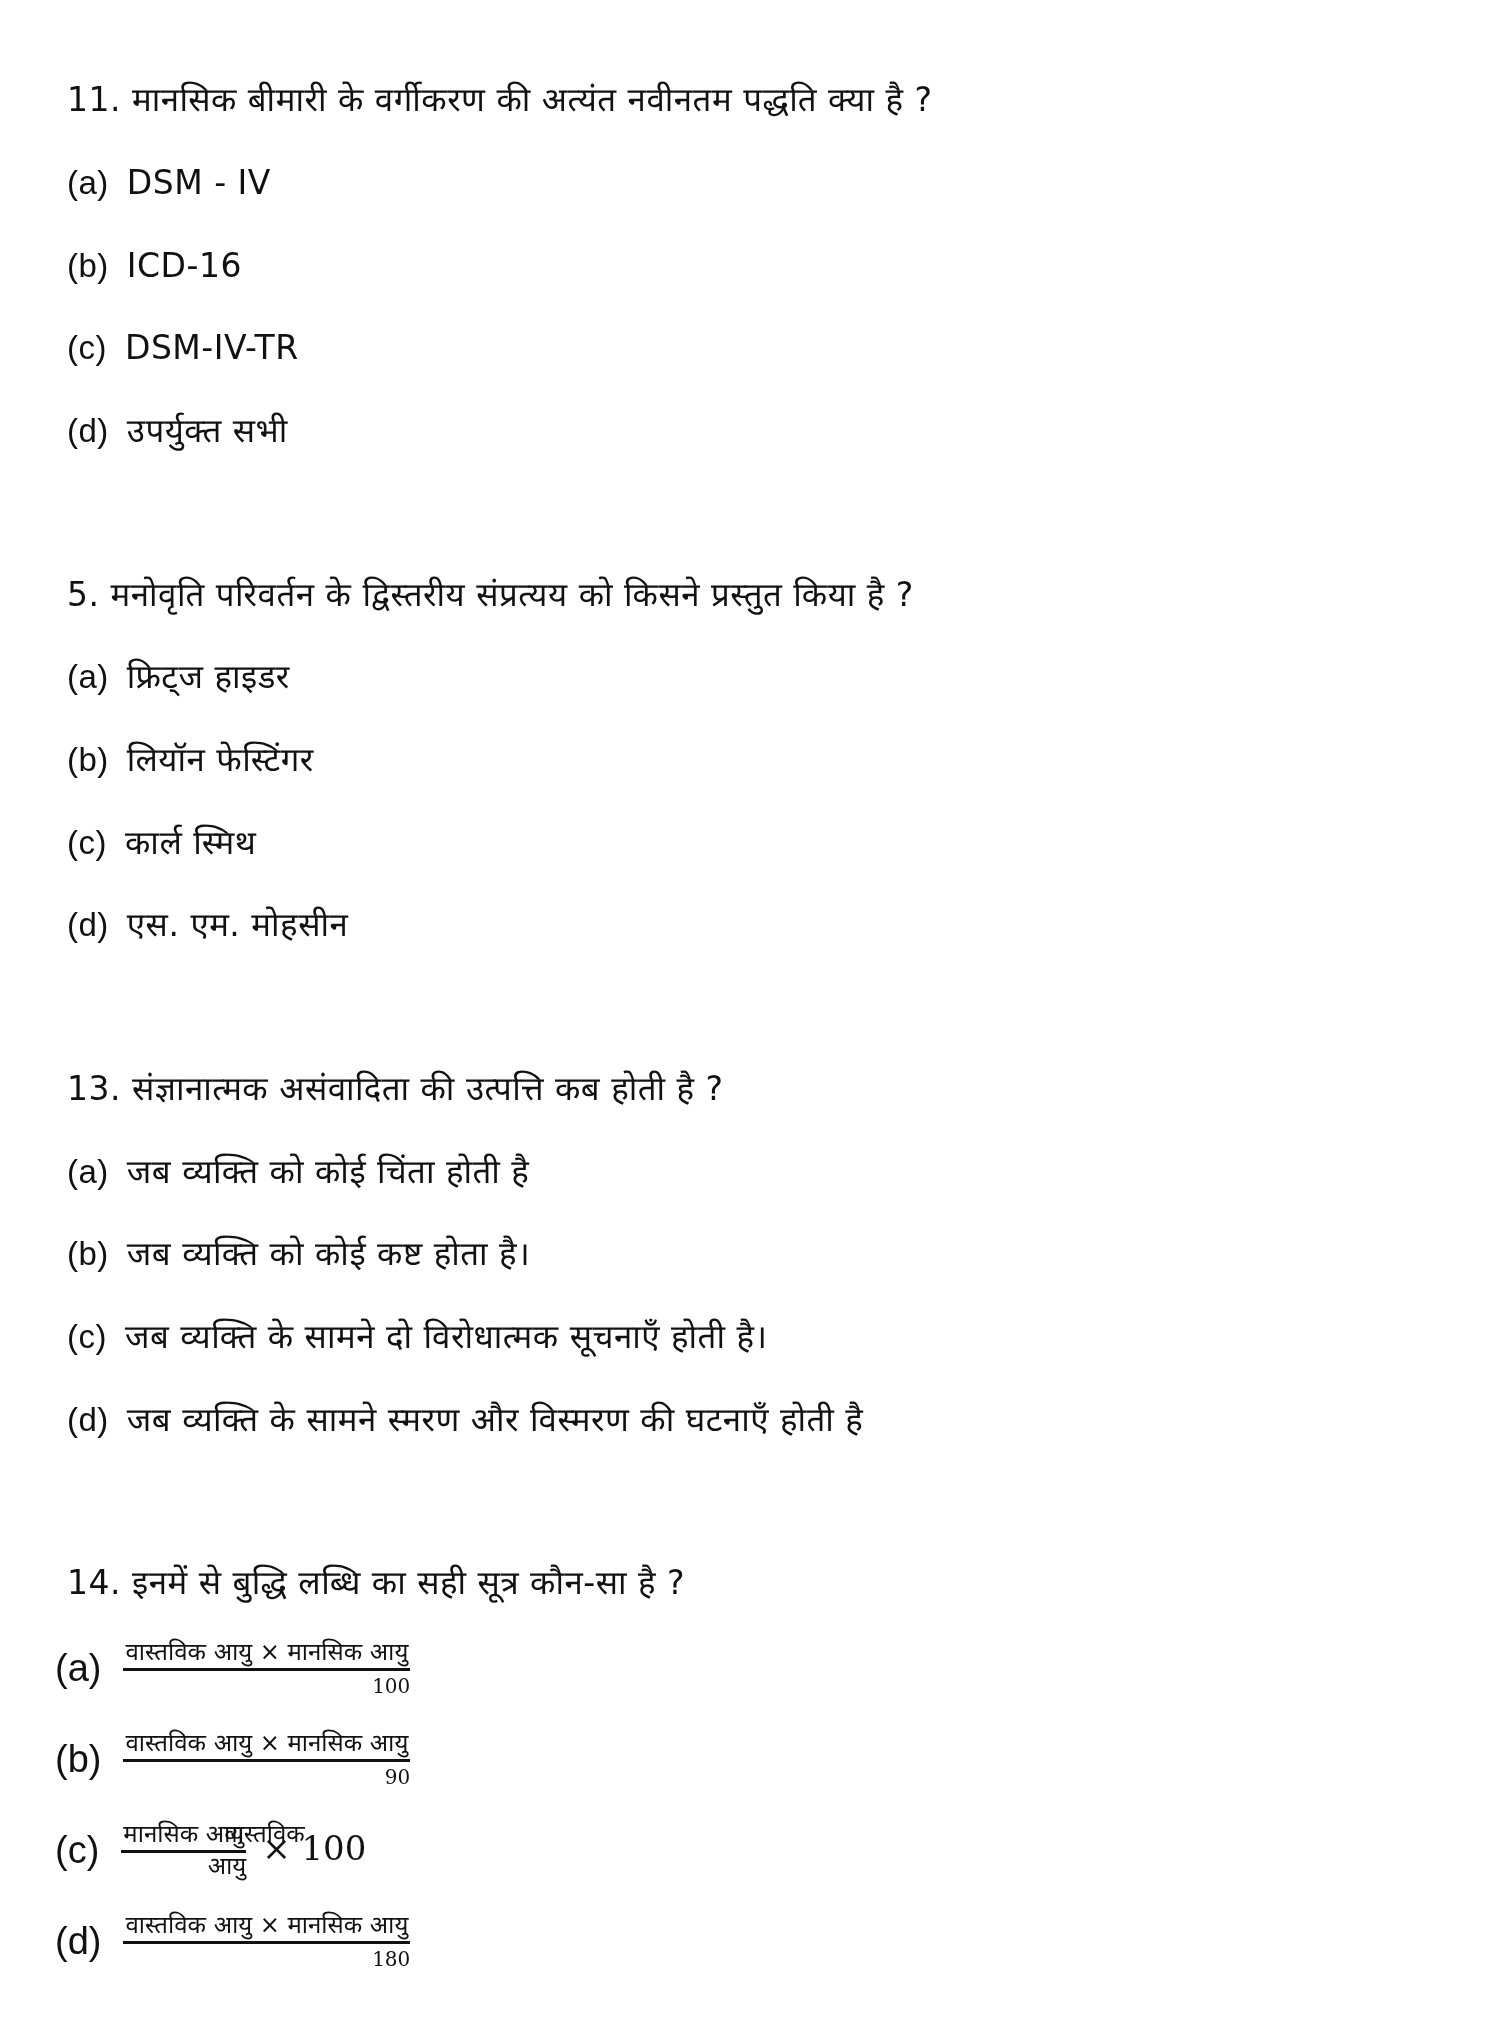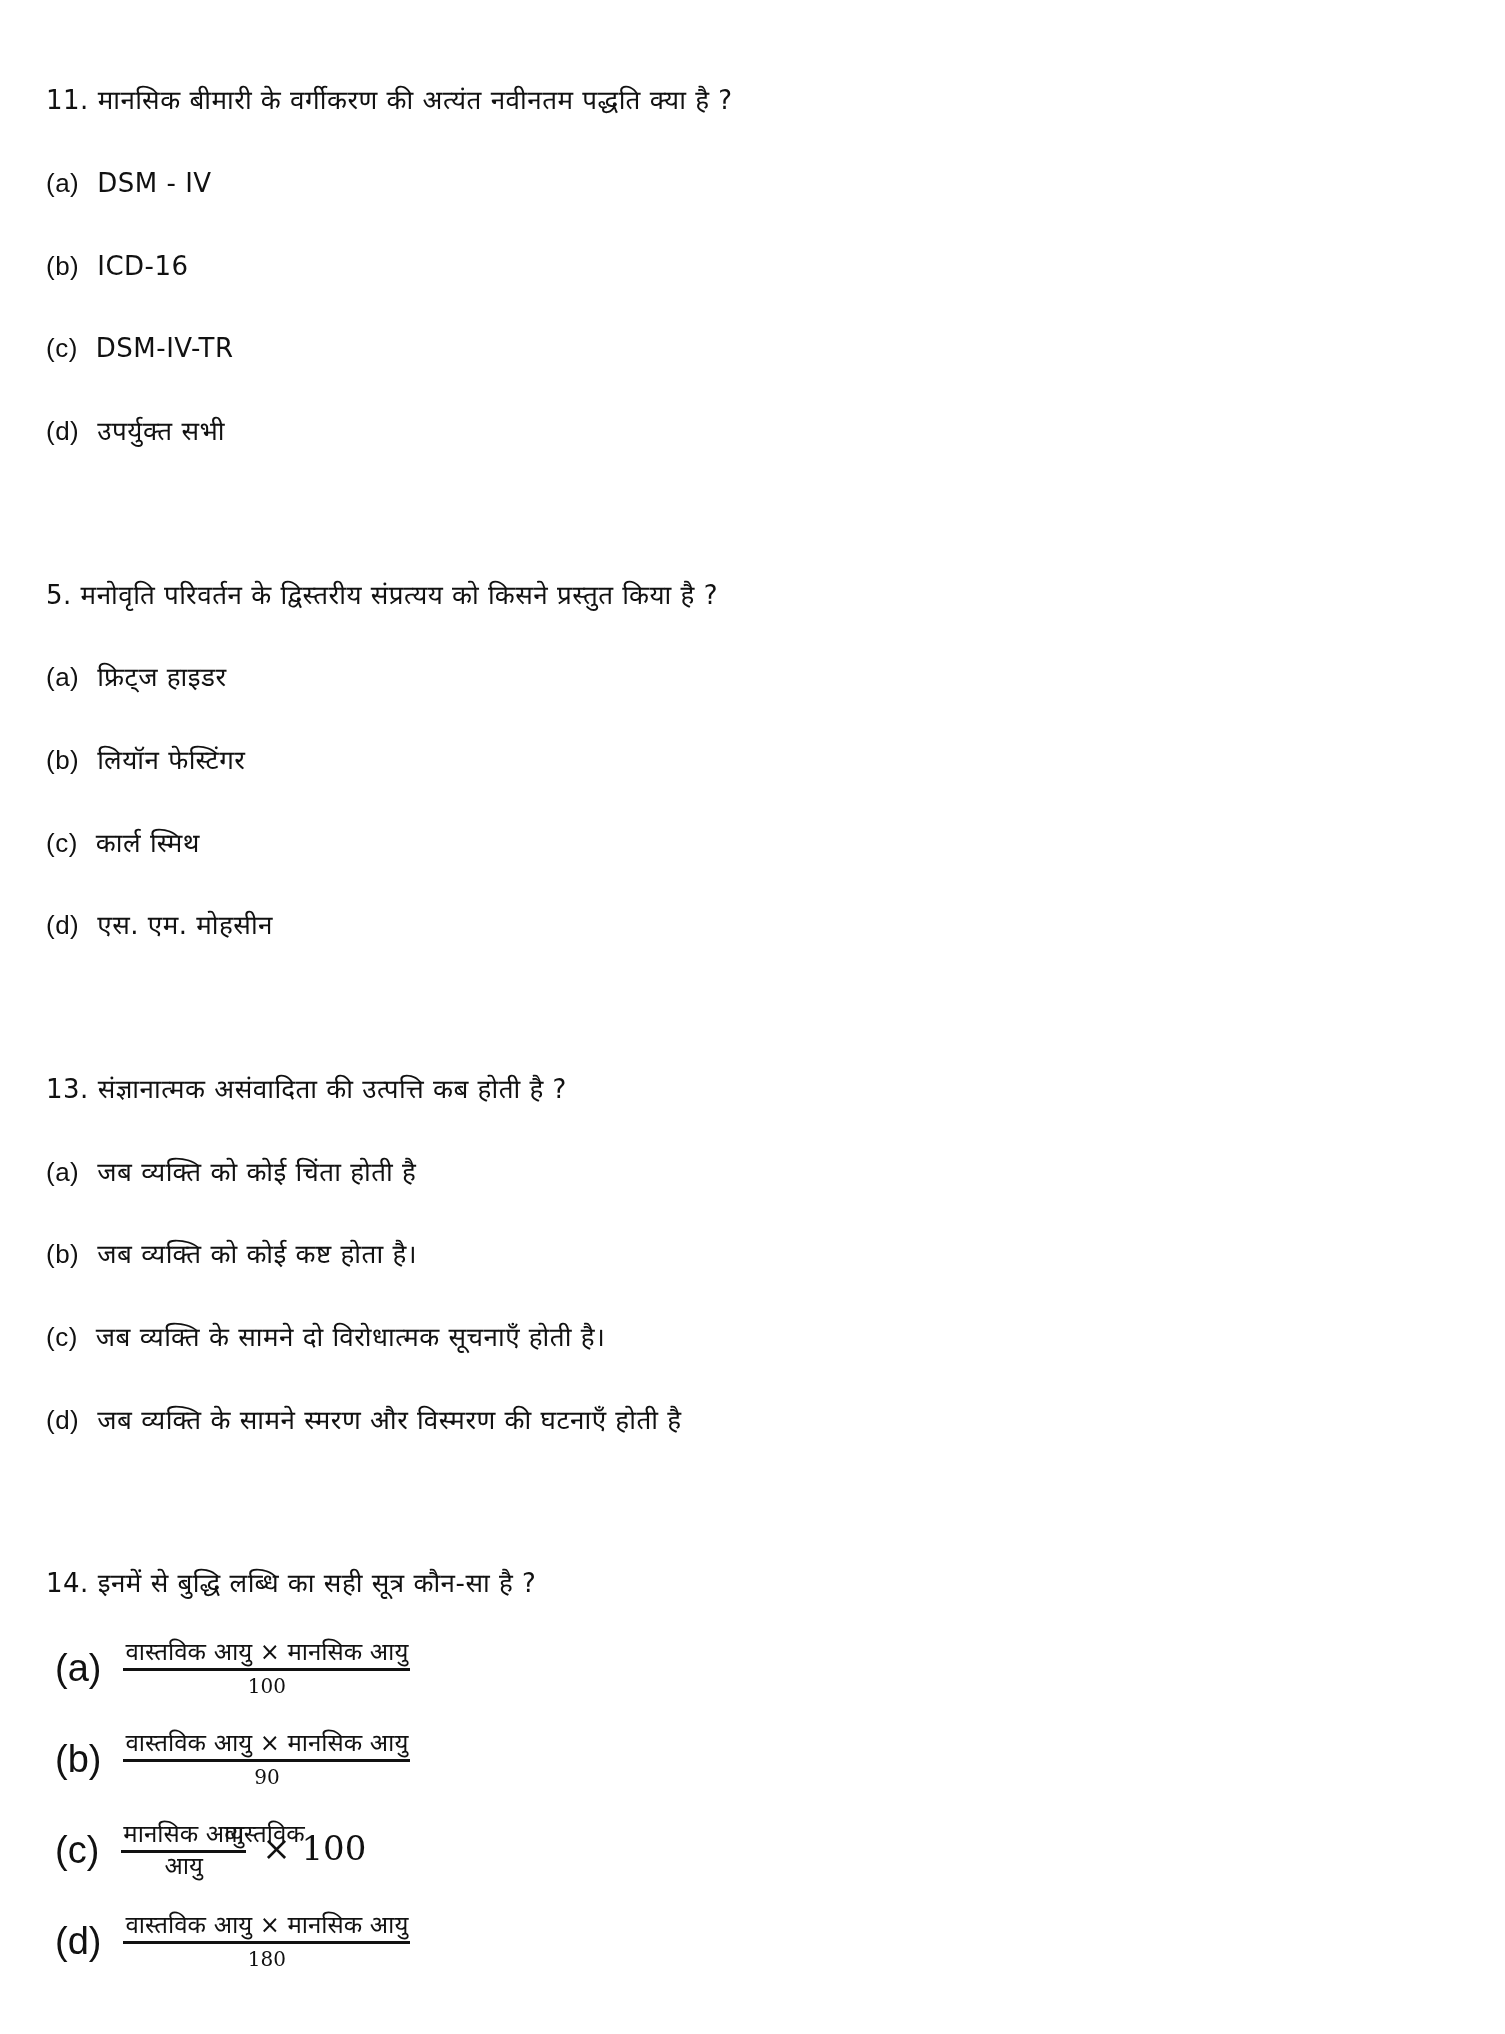--- a/index.html
+++ b/index.html
@@ -2,31 +2,31 @@
 <html><head>
 <meta charset="utf-8">
 <style>
   html, body { margin: 0; padding: 0; background: #ffffff; }
   body {
     width: 1505px; height: 2034px; position: relative; overflow: hidden;
     font-family: "DejaVu Sans", "Liberation Sans", sans-serif;
     color: #111111;
   }
   .line {
-    position: absolute; left: 46px;
-    font-size: 26px; line-height: 50px; white-space: nowrap;
+    position: absolute; left: 67px;
+    font-size: 33px; line-height: 50px; white-space: nowrap;
     letter-spacing: 0.5px;
   }
   .opt-label { display: inline-block; margin-right: 18px; font-family: "Liberation Sans", "DejaVu Sans", sans-serif; }
   .frac-opt {
     position: absolute; left: 55px; display: flex; align-items: center;
   }
   .frac-opt .opt-label { font-size: 38px; margin-right: 22px; }
   .frac {
-    display: inline-flex; flex-direction: column; align-items: center;
+    display: inline-flex; flex-direction: column; align-items: flex-end;
   }
   .num {
     font-size: 24px; line-height: 32px; padding: 0 2px;
     border-bottom: 3px solid #111; white-space: nowrap;
   }
   .den {
     font-family: "DejaVu Serif", "Liberation Serif", serif;
     font-size: 20px; line-height: 30px;
   }
   .den-hindi { font-family: Liberation Mono, monospace; font-size: 24px; line-height: 30px; }

